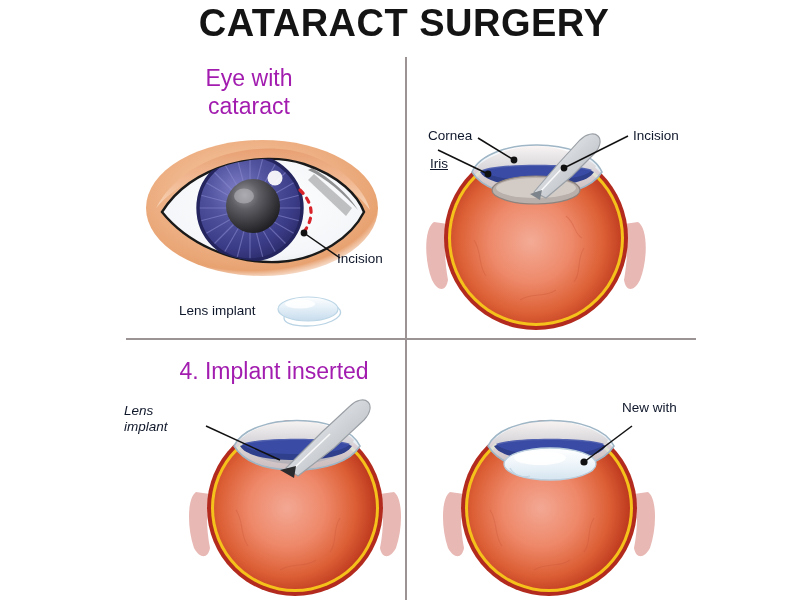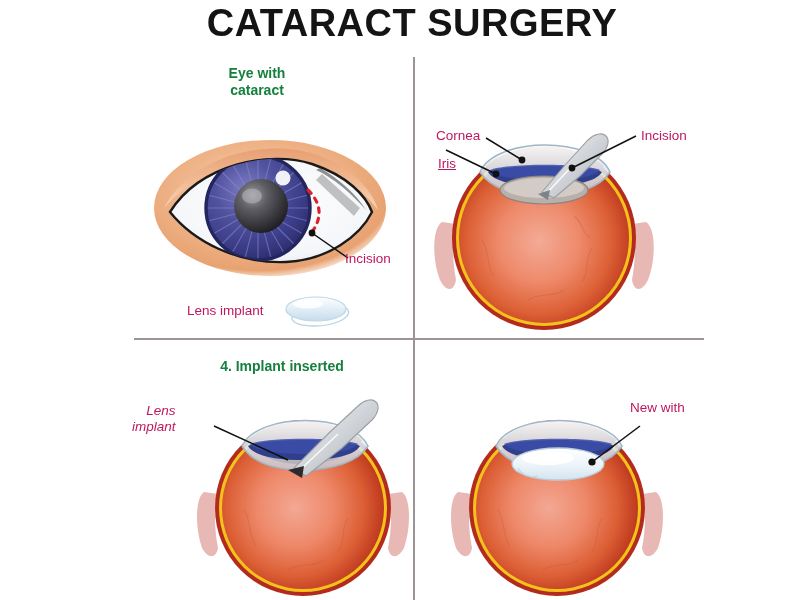--- a/index.html
+++ b/index.html
@@ -4,21 +4,21 @@
 <style>
   html,body{margin:0;padding:0;}
   body{
     width:800px;height:600px;
     background:#ffffff;
     font-family:"Liberation Sans", sans-serif;
     color:#1a1a1a;
     overflow:hidden;
     position:relative;
   }
-  #stage{position:absolute;left:12px;top:0;width:728px;height:600px;}
+  #stage{position:absolute;left:4px;top:0;width:728px;height:600px;}
 
   
   .title{
     position:absolute;left:0;top:2px;width:800px;
     text-align:center;
     font-size:38px;font-weight:bold;letter-spacing:0.5px;
     color:#141414;
   }
 
   
@@ -27,37 +27,36 @@
     background:#9c9494;
   }
   .divider-v{
     position:absolute;left:401px;top:57px;width:2px;height:543px;
     background:#9c9494;
   }
 
   
   .panel-heading{
     position:absolute;
-    font-size:14px;font-weight:bold;line-height:1.2;
-    color:#15803d;
+    font-size:23px;font-weight:normal;line-height:1.2;
+    color:#a21caf;
     text-align:center;
     white-space:pre-line;
   }
   #h-q1{left:145px;top:65px;width:200px;}
   #h-q2{left:415px;top:62px;width:230px;text-align:center;}
   #h-q3{left:155px;top:358px;width:230px;}
   #h-q4{left:420px;top:355px;width:230px;}
 
   
   .label{
     position:absolute;
     font-size:13.5px;line-height:1.15;
-    color:#be185d;
+    color:#0f172a;
     white-space:pre-line;
-    text-align:right;
   }
 
   
   .art{position:absolute;}
 </style>
 </head>
 <body>
 
 <div id="stage">
 

